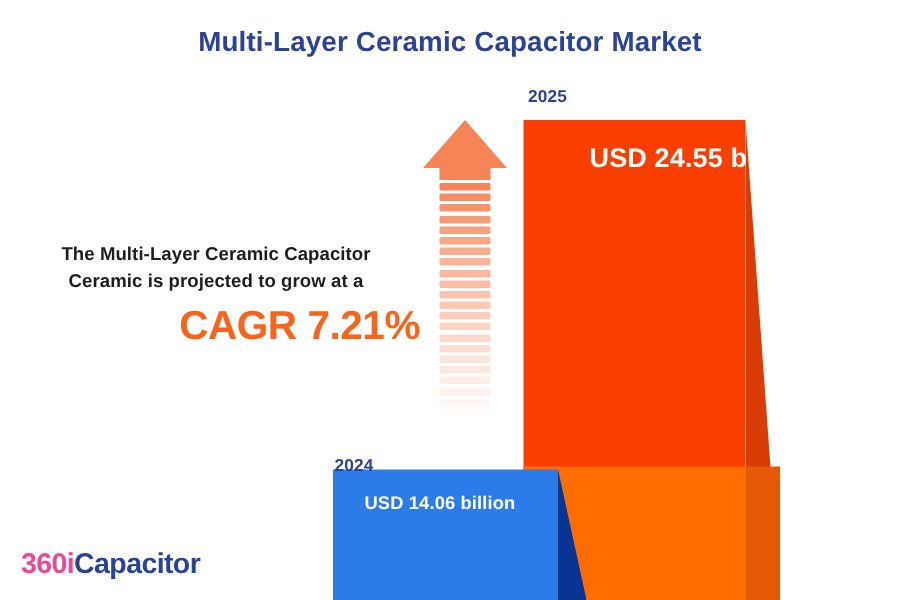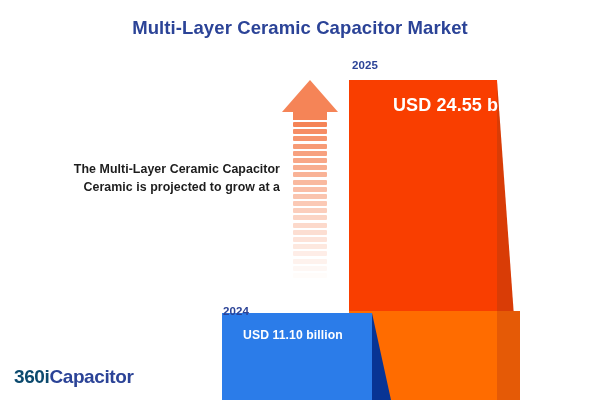--- a/index.html
+++ b/index.html
@@ -42,41 +42,42 @@
     top: 160px;
     width: 272px;
     text-align: right;
   }
   .statement-line {
     font-size: 12.4px;
     font-weight: bold;
     color: #1d1d1d;
     line-height: 18px;
     letter-spacing: 0.05px;
+    text-align: center;
   }
   #cagr-value {
     margin-top: 5px;
     font-size: 27px;
     font-weight: bold;
     color: #f9631a;
     letter-spacing: -0.3px;
     line-height: 32px;
   }
 
   
   #brand-logo {
     position: absolute;
     left: 14px;
     top: 366px;
     font-size: 19px;
     font-weight: bold;
     letter-spacing: -0.4px;
     white-space: nowrap;
   }
-  #logo-part-360i { color: #0c4a6e; }
+  #logo-part-360i { color: #ec4899; }
   #logo-part-research { color: #2b4397; }
 
   
   #growth-arrow {
     position: absolute;
     left: 282px;
     top: 80px;
     width: 56px;
     height: 216px;
   }
@@ -208,20 +209,21 @@
 </head>
 <body>
 
 <div id="infographic">
 
   <div id="chart-title">Multi-Layer Ceramic Capacitor Market</div>
 
   <div id="statement-block">
     <div class="statement-line">The Multi-Layer Ceramic Capacitor</div>
     <div class="statement-line">Ceramic is projected to grow at a</div>
+    <div id="cagr-value">CAGR 7.21%</div>
   </div>
 
   <div id="growth-arrow">
     <div id="arrow-head"></div>
     <div id="arrow-neck"></div>
     <div id="arrow-stripes">
         <div class="arrow-stripe" style="background: rgb(245, 132, 87);"></div>
         <div class="arrow-stripe" style="background: rgba(245, 132, 87, 0.925);"></div>
         <div class="arrow-stripe" style="background: rgba(245, 132, 87, 0.867);"></div>
         <div class="arrow-stripe" style="background: rgba(245, 132, 87, 0.816);"></div>
@@ -253,19 +255,19 @@
     <div id="bar-2032-side"></div>
     <div id="bar-2032-front-lower"></div>
     <div id="bar-2032-side-lower"></div>
   </div>
   <div id="label-2032">2025</div>
   <div id="value-2032">USD 24.55 billion</div>
 
   <div id="bar-2024-side"></div>
   <div id="bar-2024-front"></div>
   <div id="label-2024">2024</div>
-  <div id="value-2024">USD 11.10 billion</div>
+  <div id="value-2024">USD 14.06 billion</div>
 
   <div id="brand-logo">
     <span id="logo-part-360i">360i</span><span id="logo-part-research">Capacitor</span>
   </div>
 
 </div>
 
 </body></html>

